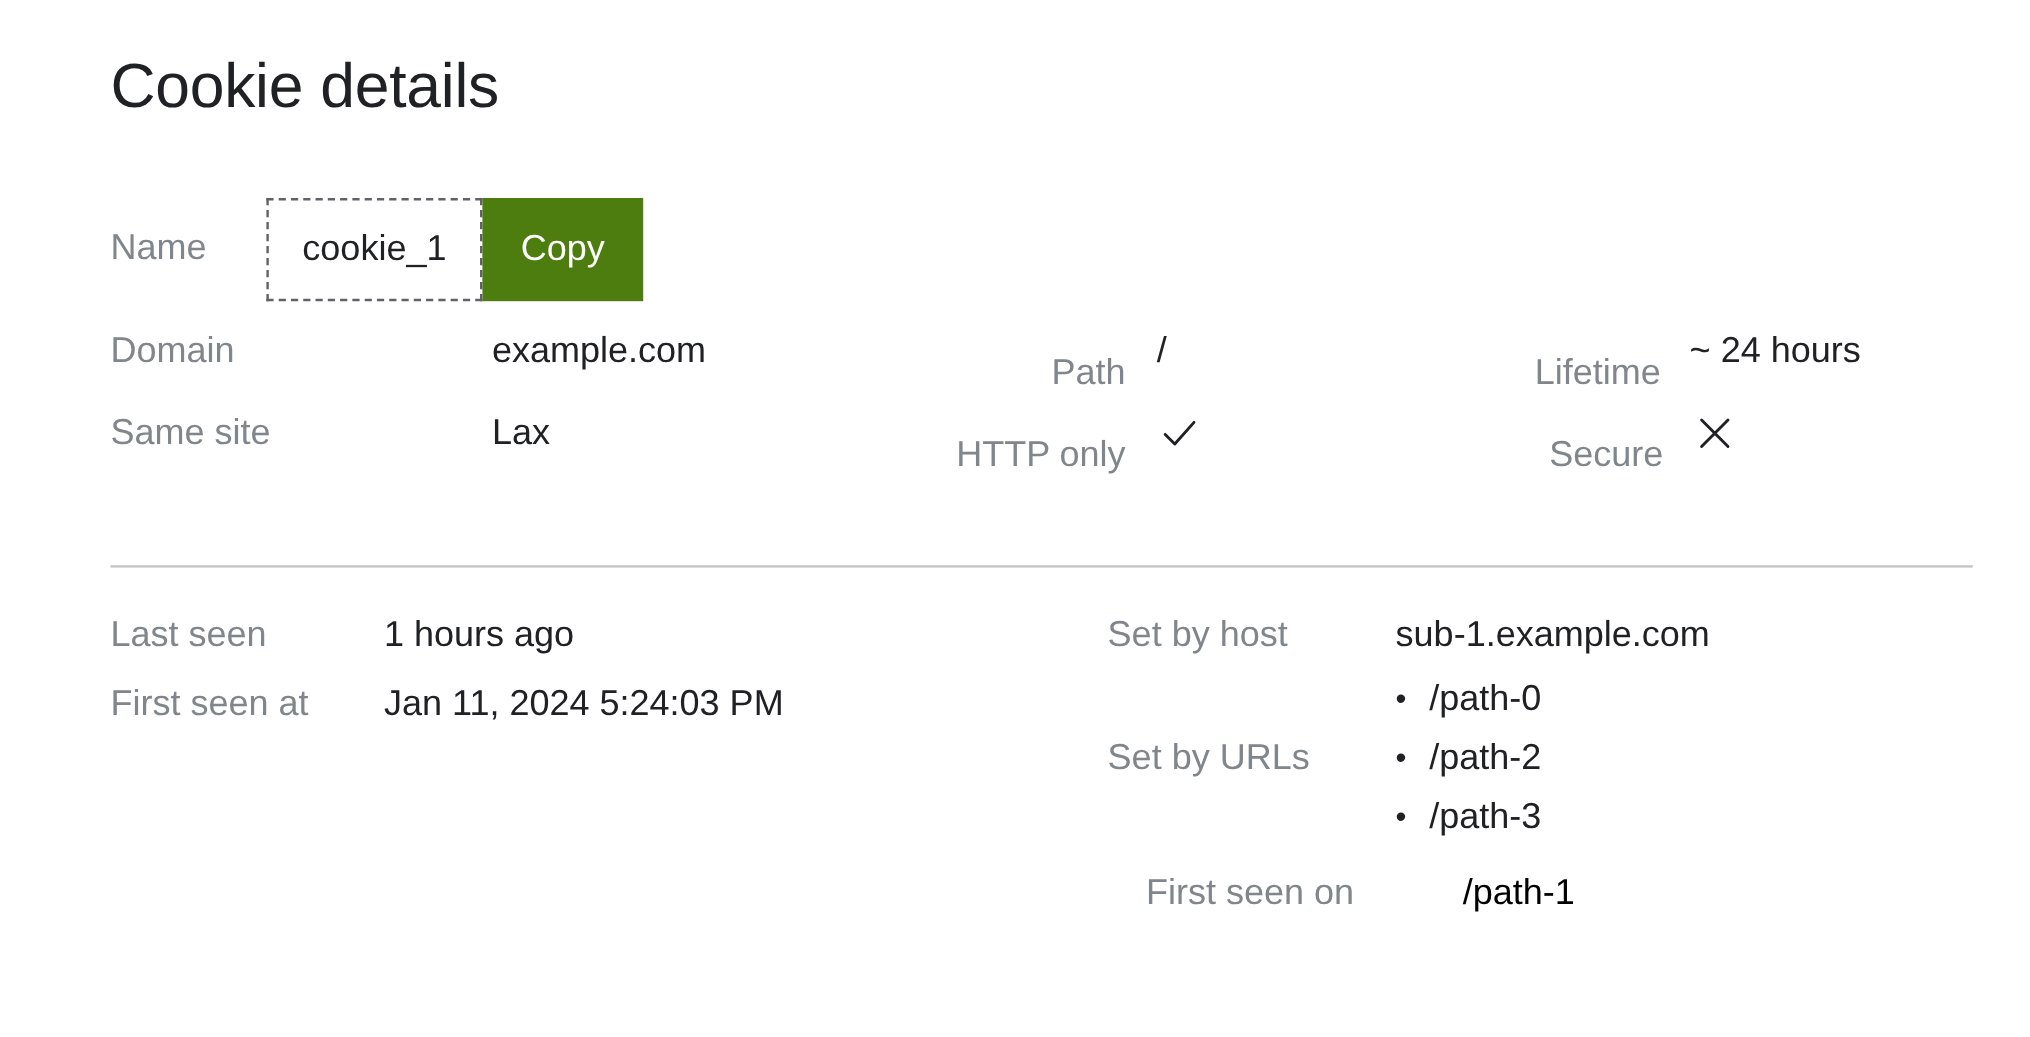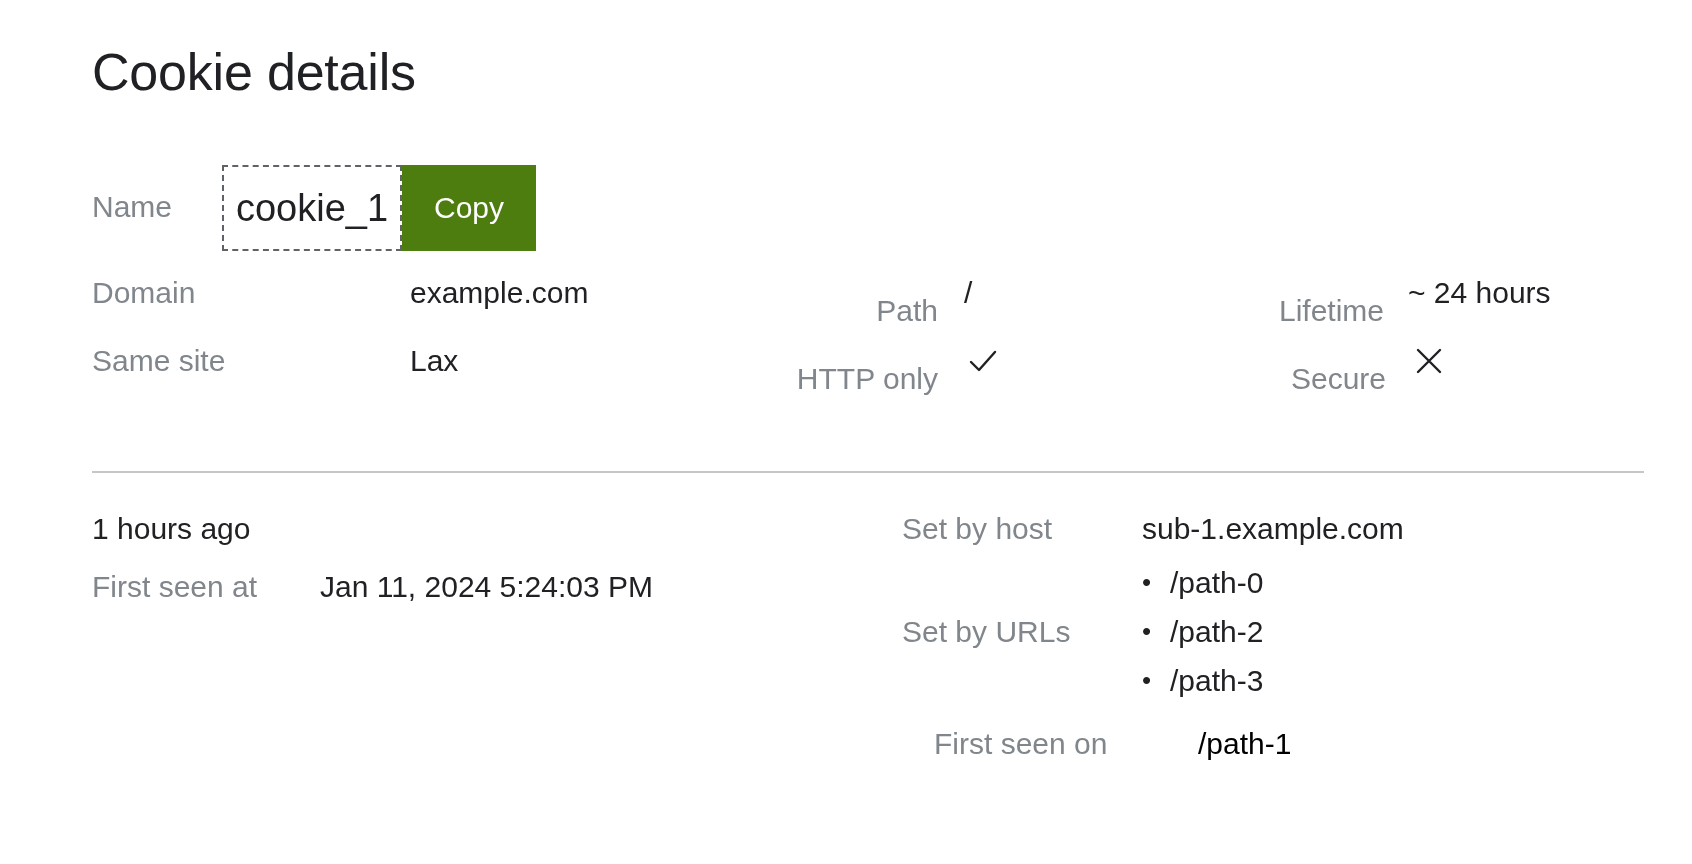--- a/index.html
+++ b/index.html
@@ -72,21 +72,21 @@
   .name-box {
     border: 2px dashed #5f6368;
     box-sizing: border-box;
     width: 180px;
     display: flex;
     align-items: center;
     justify-content: center;
     background: #ffffff;
   }
   .name-box .val {
-    font-size: 38px;
+    font-size: 30px;
   }
   .copy-btn {
     background: #4d7c0f;
     color: #ffffff;
     width: 134px;
     display: flex;
     align-items: center;
     justify-content: center;
     font-size: 30px;
     font-weight: 400;
@@ -142,21 +142,21 @@
 
   
   .lower-left {
     position: absolute;
     left: 92px;
     top: 500px;
     width: 760px;
   }
   .lower-right {
     position: absolute;
-    left: 902px;
+    left: 923px;
     top: 500px;
     width: 700px;
   }
   .lrow {
     display: flex;
     align-items: flex-start;
     height: 58px;
   }
   .lrow .lbl { line-height: 58px; }
   .lrow .val { line-height: 58px; }
@@ -261,20 +261,21 @@
           <path d="M6 6 L28 28 M28 6 L6 28" fill="none" stroke="#202124" stroke-width="2.4" stroke-linecap="round"></path>
         </svg>
       </span>
     </div>
   </div>
 
   <div class="divider"></div>
 
   <div class="lower-left">
     <div class="lrow">
+      <span class="lbl ll-label">Last seen</span>
       <span class="val">1 hours ago</span>
     </div>
     <div class="lrow">
       <span class="lbl ll-label">First seen at</span>
       <span class="val">Jan 11, 2024 5:24:03 PM</span>
     </div>
   </div>
 
   <div class="lower-right">
     <div class="lrow">

